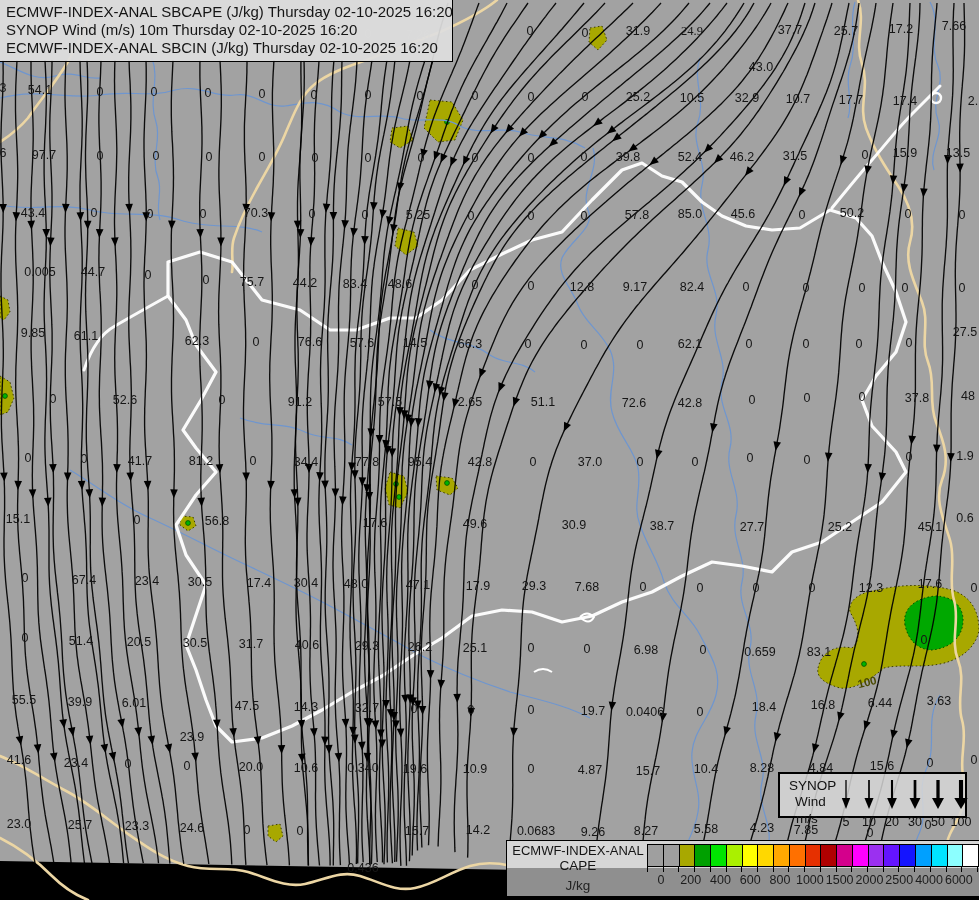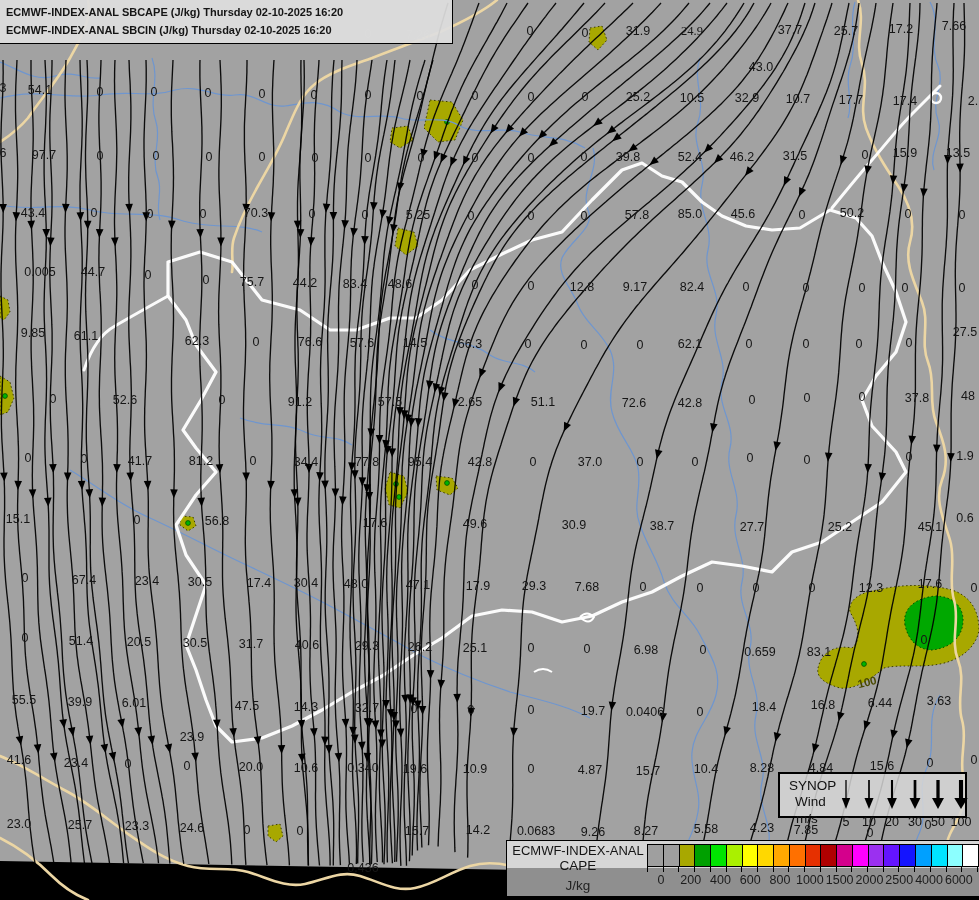--- a/index.html
+++ b/index.html
@@ -5,21 +5,21 @@
   html,body{margin:0;padding:0;background:#333;}
   .stage{position:relative;width:979px;height:900px;overflow:hidden;background:#a2a2a2;
          font-family:"Liberation Sans",sans-serif;}
   #map-svg{position:absolute;left:0;top:0;}
   #labels{position:absolute;left:0;top:0;width:979px;height:900px;}
   .sv{position:absolute;transform:translate(-50%,-50%);font-size:12.5px;color:#161616;
       white-space:nowrap;line-height:1;}
   .sv.muted{color:#b7b7b7;}
   .header-box{position:absolute;left:-1px;top:-1px;width:440px;background:rgba(222,222,222,0.93);
       border:1px solid #000;padding:3px 6px 4px 6px;color:#151515;}
-  .hline{font-size:11px;line-height:18px;white-space:nowrap;font-weight:bold;}
+  .hline{font-size:15px;line-height:18px;white-space:nowrap;}
   .wind-legend{position:absolute;left:778px;top:772px;width:189px;height:46px;
       background:rgba(215,215,215,0.85);border:2px solid #000;box-sizing:border-box;}
   .wl-t1{position:absolute;left:9px;top:4px;font-size:13.5px;color:#111;}
   .wl-t2{position:absolute;left:15px;top:20px;font-size:13.5px;color:#111;}
   .wl-t3{position:absolute;left:16px;top:37px;font-size:13.5px;color:#111;}
   .wl-speed{position:absolute;top:41px;transform:translateX(-50%);font-size:12.5px;color:#111;}
   .cape-legend{position:absolute;left:506px;top:840px;width:473px;height:60px;border-left:1px solid #000;box-sizing:border-box;}
   .cl-light{position:absolute;left:0;top:0;width:473px;height:28px;background:#d6d6d6;border-top:1px solid #000;box-sizing:border-box;}
   .cl-dark{position:absolute;left:0;top:28px;width:473px;height:28px;background:#8f8f8f;}
   .cl-black{position:absolute;left:0;top:56px;width:473px;height:4px;background:#000;}
@@ -540,20 +540,21 @@
       <span class="sv" style="left: 646px; top: 831px;">8.27</span>
       <span class="sv" style="left: 706px; top: 829px;">5.58</span>
       <span class="sv" style="left: 762px; top: 828px;">4.23</span>
       <span class="sv" style="left: 806px; top: 830px;">7.85</span>
       <span class="sv" style="left: 870px; top: 833px;">0</span>
       <span class="sv" style="left: 928px; top: 825px;">0</span>
     </div>
 
   <div class="header-box">
     <div class="hline">ECMWF-INDEX-ANAL SBCAPE (J/kg) Thursday 02-10-2025 16:20</div>
+    <div class="hline">SYNOP Wind (m/s) 10m Thursday 02-10-2025 16:20</div>
     <div class="hline">ECMWF-INDEX-ANAL SBCIN (J/kg) Thursday 02-10-2025 16:20</div>
   </div>
 
   <div class="wind-legend">
     <div class="wl-t1">SYNOP</div>
     <div class="wl-t2">Wind</div>
     <div class="wl-t3">m/s</div>
     <svg id="wl-arrows" width="140" height="40" style="position:absolute;left:52px;top:3px;">
         <line x1="14" y1="3" x2="14" y2="24" stroke="#000" stroke-width="1.3"></line>
         <polygon points="14,32 9.83,21 18.17,21" fill="#000"></polygon>

